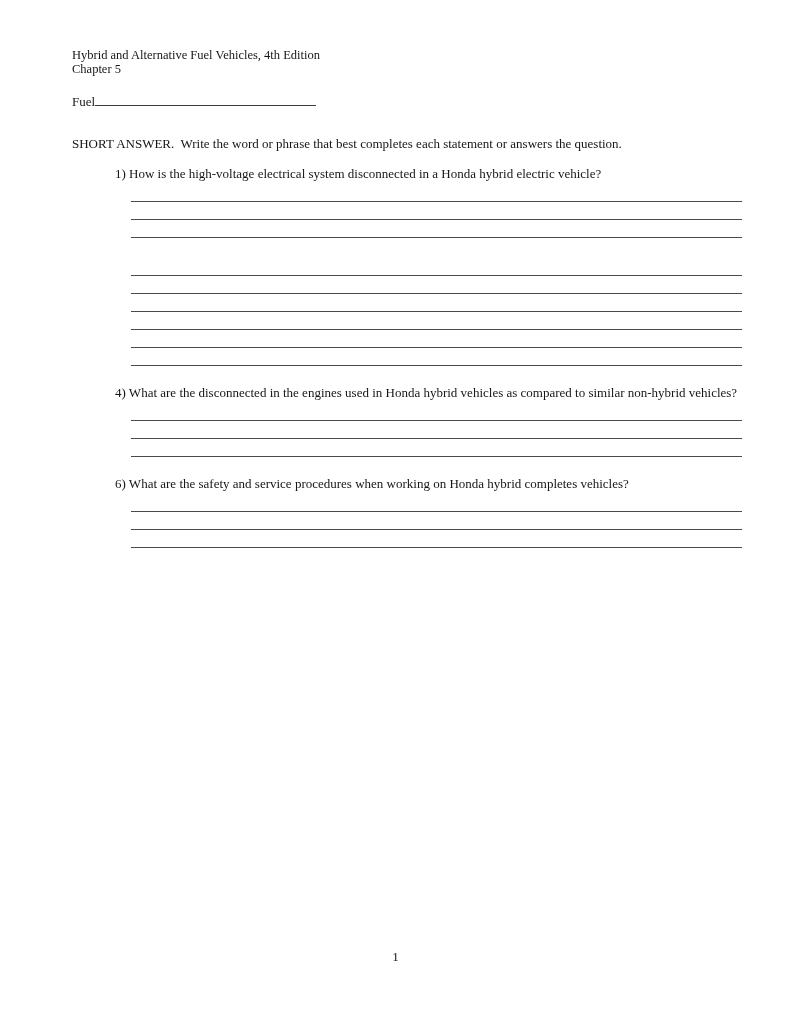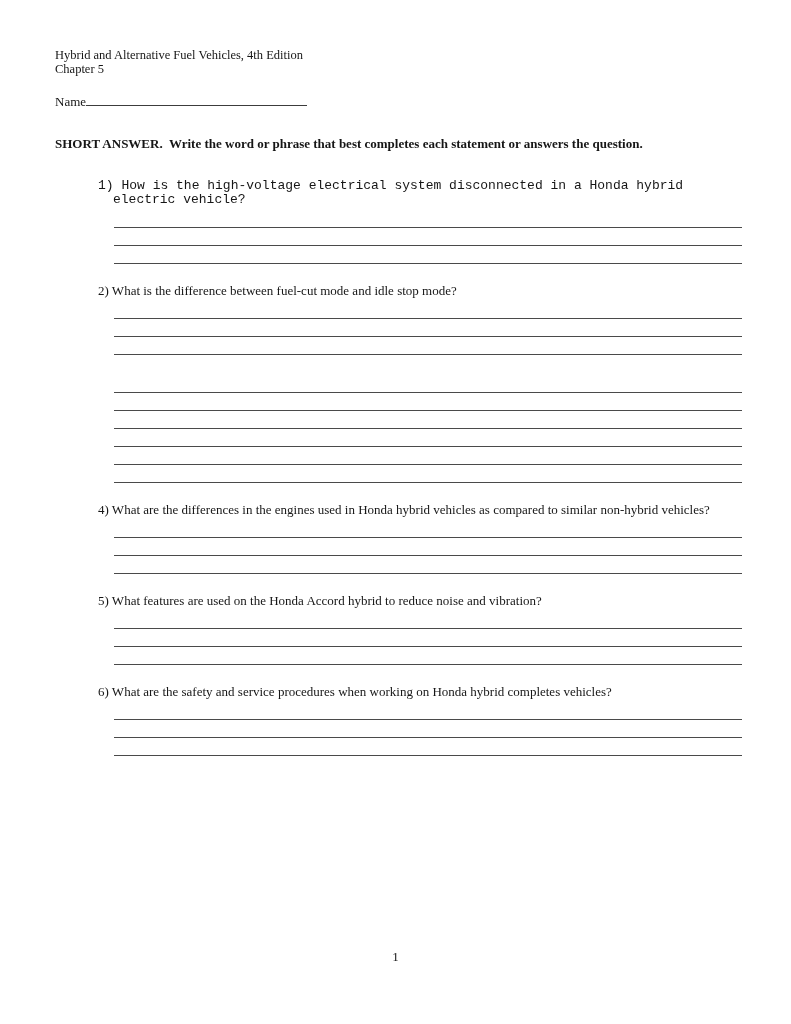--- a/index.html
+++ b/index.html
@@ -6,41 +6,41 @@
   body {
     width: 791px; height: 1024px;
     background: #ffffff;
     font-family: "Liberation Serif", "DejaVu Serif", serif;
     color: #161616;
   }
   .page {
     position: relative;
     width: 791px; height: 1024px;
     box-sizing: border-box;
-    padding: 48px 49px 0 55px;
+    padding: 48px 49px 0 72px;
     background: #ffffff;
     overflow: hidden;
   }
   .doc-header { font-size: 12.5px; line-height: 14px; }
   .name-row { margin-top: 16px; font-size: 13px; line-height: 14px; height: 15px; }
   .name-line {
     display: inline-block;
     width: 221px; height: 13px;
     border-bottom: 1px solid #3c3c3c;
     vertical-align: baseline;
   }
   .section-heading {
     margin-top: 30px;
-    font-weight: bold;
+    font-weight: normal;
     font-size: 13px; line-height: 14px;
     white-space: pre-wrap;
   }
   .questions { margin-top: 0; }
   .question { margin-top: 20px; }
-  .question:first-child { margin-top: 28px; font-family: Liberation Mono, monospace; }
+  .question:first-child { margin-top: 16px; }
   .q-text {
     box-sizing: border-box;
     max-width: 678px;
     padding-left: 58px;
     text-indent: -15px;
     font-size: 13px; line-height: 14px;
   }
   .answer-lines { margin-top: 3px; }
   .answer-line {
     height: 17px;
@@ -59,72 +59,56 @@
 <body>
 
 <div class="page">
 
   <div class="doc-header">
     <div>Hybrid and Alternative Fuel Vehicles, 4th Edition</div>
     <div>Chapter 5</div>
   </div>
 
   <div class="name-row">
-    <span>Name</span><span class="name-line"></span>
+    <span>Fuel</span><span class="name-line"></span>
   </div>
 
   <div class="section-heading">SHORT ANSWER.  Write the word or phrase that best completes each statement or answers the question.</div>
 
   <div class="questions">
   <div class="question">
     <div class="q-text"><span class="q-num">1)</span> <span class="q-body">How is the high-voltage electrical system disconnected in a Honda hybrid electric vehicle?</span></div>
     <div class="answer-lines">
           <div class="answer-line"></div>
           <div class="answer-line"></div>
           <div class="answer-line"></div>
         </div>
   </div>
 
-  <div class="question">
-    <div class="q-text"><span class="q-num">2)</span> <span class="q-body">What is the difference between fuel-cut mode and idle stop mode?</span></div>
-    <div class="answer-lines">
-          <div class="answer-line"></div>
-          <div class="answer-line"></div>
-          <div class="answer-line"></div>
-        </div>
-  </div>
 
   <div class="question">
     <div class="answer-lines">
           <div class="answer-line"></div>
           <div class="answer-line"></div>
           <div class="answer-line"></div>
           <div class="answer-line"></div>
           <div class="answer-line"></div>
           <div class="answer-line"></div>
         </div>
   </div>
 
   <div class="question">
-    <div class="q-text"><span class="q-num">4)</span> <span class="q-body">What are the differences in the engines used in Honda hybrid vehicles as compared to similar non-hybrid vehicles?</span></div>
+    <div class="q-text"><span class="q-num">4)</span> <span class="q-body">What are the disconnected in the engines used in Honda hybrid vehicles as compared to similar non-hybrid vehicles?</span></div>
     <div class="answer-lines">
           <div class="answer-line"></div>
           <div class="answer-line"></div>
           <div class="answer-line"></div>
         </div>
   </div>
 
-  <div class="question">
-    <div class="q-text"><span class="q-num">5)</span> <span class="q-body">What features are used on the Honda Accord hybrid to reduce noise and vibration?</span></div>
-    <div class="answer-lines">
-          <div class="answer-line"></div>
-          <div class="answer-line"></div>
-          <div class="answer-line"></div>
-        </div>
-  </div>
 
   <div class="question">
     <div class="q-text"><span class="q-num">6)</span> <span class="q-body">What are the safety and service procedures when working on Honda hybrid completes vehicles?</span></div>
     <div class="answer-lines">
           <div class="answer-line"></div>
           <div class="answer-line"></div>
           <div class="answer-line"></div>
         </div>
   </div>
 </div>

